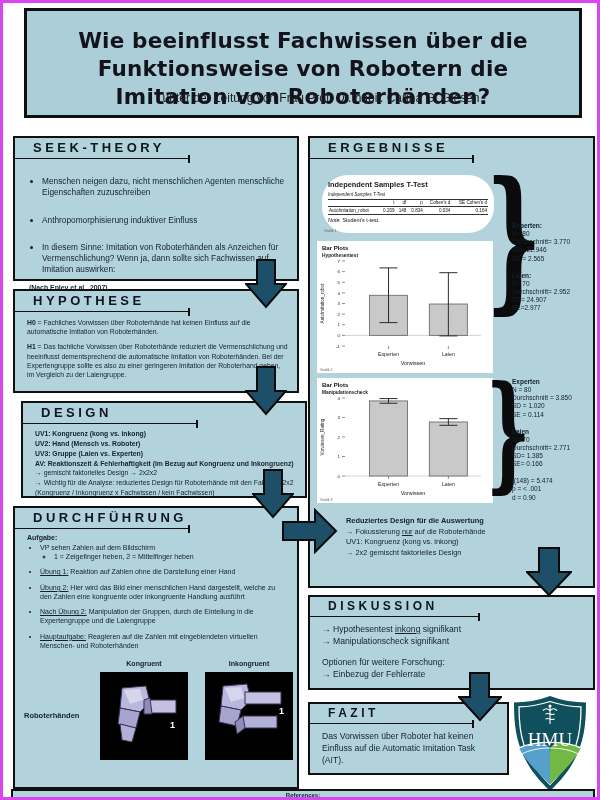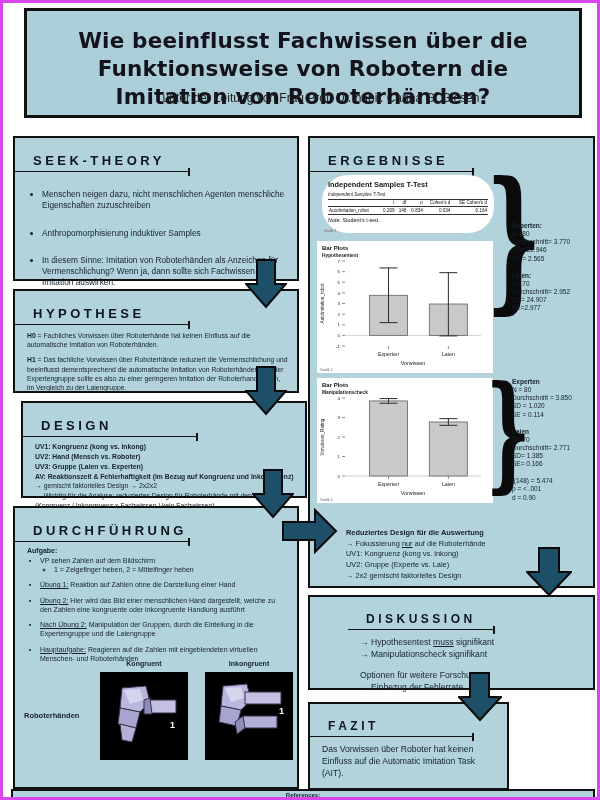--- a/index.html
+++ b/index.html
@@ -13,21 +13,21 @@
     position:absolute; background:#b2d2dc; border:2.5px solid #101010;
   }
   .titlebox { left:21px; top:5px; width:558px; height:110px; background:#abced9; border-width:3px; }
   .title {
     padding:16px 26px 0; text-align:center; font-size:21.5px; font-weight:bold;
     line-height:1.3; color:#13131d; letter-spacing:0.2px;
     font-family:"DejaVu Sans", "Liberation Sans", sans-serif;
   }
   .subtitle { position:absolute; bottom:10px; width:100%; text-align:center; font-size:12px; color:#1c1c1c;padding-left:36px; }
 
-  .heading { margin:15px 0 0 18px; font-size:13px; font-weight:bold; letter-spacing:3.5px; color:#0e161e; }
+  .heading { margin:2px 0 0 18px; font-size:13px; font-weight:bold; letter-spacing:3.5px; color:#0e161e; }
   .heading.sm { font-size:12px; }
   .hline { border-top:1.7px solid #101010; margin-top:3px; position:relative; }
   .hline::after { content:""; position:absolute; right:0; top:-4px; width:1.7px; height:8px; background:#101010; }
   .w60{width:60%;} .w62{width:62%;} .w58{width:58%;} .w83{width:83%;}
 
   
   .seek   { left:10px; top:133px; width:286px; height:145px; }
   .hyp    { left:10px; top:286px; width:286px; height:104px; }
   .design { left:18px; top:398px; width:286px; height:97px;  }
   .durch  { left:10px; top:503px; width:286px; height:283px; }
@@ -47,22 +47,22 @@
   .durch ul.sub  { margin:0 0 0 14px; list-style:circle; }
   .durch li.item { margin-top:6.5px; }
   .ulab { text-decoration:underline; }
 
   .figlabel { position:absolute; font-size:7px; font-weight:bold; text-align:center; width:88px; }
   .handimg { position:absolute; width:88px; height:88px; background:#000; }
   .rowlabel { position:absolute; left:9px; top:203px; font-size:7.5px; font-weight:bold; }
 
   
   .ergeb { left:305px; top:133px; width:287px; height:452px; }
-  .disk  { left:305px; top:592px; width:287px; height:95px;padding-left:38px;  }
-  .fazit { left:305px; top:699px; width:201px; height:88px;  }
+  .disk  { left:305px; top:592px; width:287px; height:95px;  }
+  .fazit { left:305px; top:699px; width:201px; height:73px;  }
 
   .card { position:absolute; background:#fff; }
   .ttest-card { left:12px; top:37px; width:172px; height:58px; padding:5px 6px 0;border-radius:26px; }
   .ttest-title { font-size:7.4px; font-weight:bold; color:#1a1a1a; }
   .ttest-sub { font-size:4.5px; font-style:italic; margin-top:3px; color:#222; }
   table.ttab { width:100%; border-collapse:collapse; font-size:4.6px; margin-top:1.5px; color:#111; }
   table.ttab th { font-weight:normal; border-top:0.8px solid #333; border-bottom:0.8px solid #333; padding:0.5px 1px; text-align:right; }
   table.ttab td { border-bottom:0.8px solid #333; padding:1px 1px; text-align:right; }
   table.ttab th:first-child, table.ttab td:first-child { text-align:left; }
   .ttest-note { font-size:5.4px; margin-top:2px; color:#111; }
@@ -75,21 +75,21 @@
   .brace { position:absolute; font-family:"DejaVu Serif", serif; font-weight:bold; color:#0b0b0b; line-height:0.78; transform-origin:top left; }
   .brace1 { left:176px; top:40px;  font-size:108px; transform:scaleY(1.42) scaleX(0.8); }
   .brace2 { left:176px; top:244px; font-size:86px;  transform:scaleY(1.45) scaleX(0.8); }
 
   .stats { position:absolute; font-size:6.5px; line-height:1.25; color:#14202a; width:82px; }
   .stats1 { left:202px; top:84px; }
   .stats2 { left:202px; top:240px; }
   .sg-title { font-weight:bold; }
   .sgroup { margin-bottom:9px; }
 
-  .reduz { position:absolute; left:36px; top:390px; width:228px; font-size:7.4px; line-height:1.45; }
+  .reduz { position:absolute; left:36px; top:378px; width:228px; font-size:7.4px; line-height:1.45; }
   .reduz .t { font-weight:bold; }
 
   .disk .body, .fazit .body { margin:7px 9px 0 12px; font-size:8.6px; line-height:1.38; }
   .spacer8 { height:9px; }
 
   .refbar { left:8px; top:786px; width:584px; height:16px; border-width:2px; }
   .reflabel { text-align:center; font-size:6px; font-weight:bold; margin-top:1px; }
   .ref-fauxtext { margin:1.5px 10px 0; height:3px;
     background:repeating-linear-gradient(90deg,#5c707d 0 4px,transparent 4px 7px); opacity:.5; }
 
@@ -104,21 +104,21 @@
   <div class="panel titlebox">
     <div class="title">Wie beeinflusst Fachwissen über die Funktionsweise von Robotern die Imitation von Roboterhänden?</div>
     <div class="subtitle">unter der Leitung von Frau Prof. Dr. habil. Carina G. Giesen</div>
   </div>
 
   <div class="panel seek">
     <div class="heading">SEEK-THEORY</div>
     <div class="hline w62"></div>
     <ul>
       <li>Menschen neigen dazu, nicht menschlichen Agenten menschliche Eigenschaften zuzuschreiben</li>
-      <li>Anthropomorphisierung induktiver Samples</li>
+      <li>Anthropomorphisierung induktiver Einfluss</li>
       <li>In diesem Sinne: Imitation von Roboterhänden als Anzeichen für Vermenschlichung? Wenn ja, dann sollte sich Fachwissen auf Imitation auswirken:</li>
     </ul>
     <div class="citation">(Nach Epley et al., 2007)</div>
   </div>
 
   <div class="panel hyp">
     <div class="heading">HYPOTHESE</div>
     <div class="hline w62"></div>
     <p><b>H0</b><span> = Fachliches Vorwissen über Roboterhände hat keinen Einfluss auf die automatische Imitation von Roboterhänden.</span></p>
     <p><b>H1</b><span> = Das fachliche Vorwissen über Roboterhände reduziert die Vermenschlichung und beeinflusst dementsprechend die automatische Imitation von Roboterhänden. Bei der Expertengruppe sollte es also zu einer geringeren Imitation der Roboterhand geben, im Vergleich zu der Laiengruppe.</span></p>
@@ -321,43 +321,60 @@
         <div>t(148) = 5.474</div>
         <div>p = &lt; .001</div>
         <div>d = 0.90</div>
       </div>
     </div>
 
     <div class="reduz">
       <div class="t">Reduziertes Design für die Auswertung</div>
       <div><span>→ Fokussierung </span><span class="ulab">nur</span><span> auf die Roboterhände</span></div>
       <div>UV1: Kongruenz (kong vs. inkong)</div>
-      <div>UV2: Gruppe (Experte vs. Laie)</div>
       <div>→ 2x2 gemischt faktorielles Design</div>
     </div>
   </div>
 
   <div class="panel disk">
     <div class="heading sm">DISKUSSION</div>
     <div class="hline w60"></div>
     <div class="body">
-      <div><span>→ Hypothesentest </span><span class="ulab">muss</span><span> signifikant</span></div>
+      <div><span>→ Hypothesentest </span><span class="ulab">inkong</span><span> signifikant</span></div>
       <div>→ Manipulationscheck signifikant</div>
       <div class="spacer8"></div>
       <div>Optionen für weitere Forschung:</div>
       <div>→ Einbezug der Fehlerrate</div>
     </div>
   </div>
 
   <div class="panel fazit">
     <div class="heading sm">FAZIT</div>
     <div class="hline w83"></div>
     <div class="body">Das Vorwissen über Roboter hat keinen Einfluss auf die Automatic Imitation Task (AIT).</div>
   </div>
 
+  <div class="logo">
+    <svg width="80" height="102" viewBox="0 0 80 100">
+      <path d="M40,2 C52,6.5 64,8.5 76,8.5 C76,38 73,66 40,97 C7,66 4,38 4,8.5 C16,8.5 28,6.5 40,2 Z" fill="#10505c"></path>
+      <path d="M40,7.5 C51,11 61,12.8 71,12.8 C71,38 68.5,62 40,90.5 C11.5,62 9,38 9,12.8 C19,12.8 29,11 40,7.5 Z" fill="none" stroke="#ffffff" stroke-width="1.3"></path>
+      <path d="M9,54 C24,46.5 40,46.5 40,58 L40,90.5 C23,74 14,64 9,54 Z" fill="#58a0cc"></path>
+      <path d="M40,58 C40,46.5 56,46.5 71,54 C66,64 57,74 40,90.5 Z" fill="#72b845"></path>
+      <path d="M9,54 C24,46.5 56,46.5 71,54" fill="none" stroke="#ffffff" stroke-width="1.4"></path>
+      <path d="M12,60 C26,52 54,52 68,60" fill="none" stroke="#ffffff" stroke-width="1" opacity="0.9"></path>
+      <g stroke="#ffffff" fill="none" stroke-width="1.1">
+        <line x1="40" y1="13" x2="40" y2="30"></line>
+        <circle cx="40" cy="12" r="1.6" fill="#ffffff" stroke="none"></circle>
+        <path d="M33,16.5 C36,13.5 38,14.5 40,16.5 M47,16.5 C44,13.5 42,14.5 40,16.5"></path>
+        <path d="M35.5,20 C40,18 40,22 44.5,20"></path>
+        <path d="M35.5,25 C40,23 40,27 44.5,25"></path>
+      </g>
+      <text x="40" y="52" text-anchor="middle" font-family="Liberation Serif, serif" font-size="19" fill="#ffffff">HMU</text>
+    </svg>
+  </div>
 
   <svg class="arrow" style="left:242px; top:256px;" width="42" height="50">
       <polygon points="12,1 30,1 30,25 41,25 21,48 1,25 12,25" fill="#1d4f68" stroke="#0a0a0a" stroke-width="2"></polygon>
     </svg>
   <svg class="arrow" style="left:242px; top:363px;" width="42" height="50">
       <polygon points="12,1 30,1 30,25 41,25 21,48 1,25 12,25" fill="#1d4f68" stroke="#0a0a0a" stroke-width="2"></polygon>
     </svg>
   <svg class="arrow" style="left:249px; top:466px;" width="42" height="50">
       <polygon points="12,1 30,1 30,25 41,25 21,48 1,25 12,25" fill="#1d4f68" stroke="#0a0a0a" stroke-width="2"></polygon>
     </svg>

